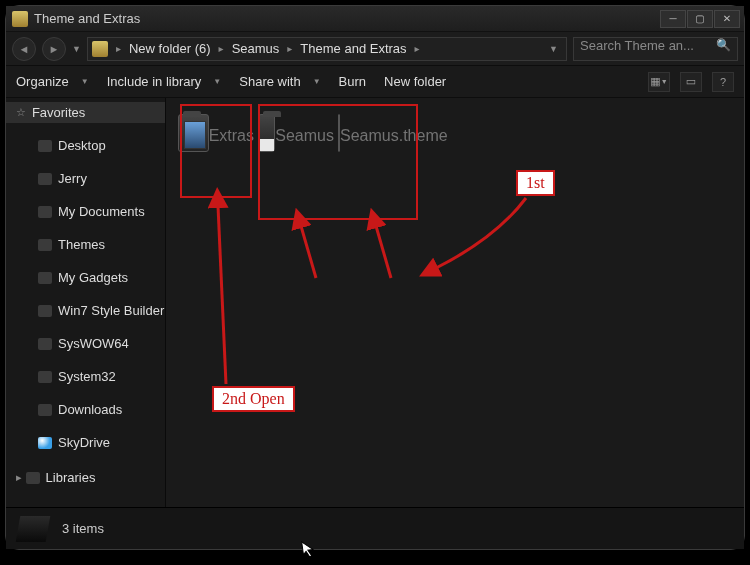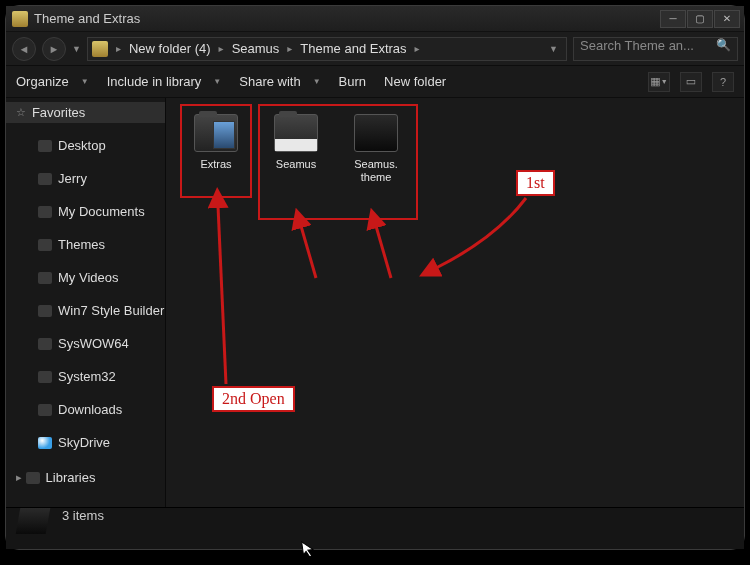--- a/index.html
+++ b/index.html
@@ -54,40 +54,40 @@
   .group-hdr { display:flex; align-items:center; padding:3px 6px 3px 10px; gap:6px;}
   .star { color:#888; font-size:11px;}
   .group-hdr.fav { background:#2e2e2e;}
   .sbitem { display:flex; align-items:center; padding:15px 4px 3px 32px; gap:6px;
     white-space:nowrap; overflow:hidden;}
   .sbicon { width:14px; height:12px; display:inline-block; flex-shrink:0;
     background:#3a3a3a; border-radius:2px;}
   .sbicon.sky { background:radial-gradient(circle at 30% 30%,#fff,#3aa0e8 60%);}
   .content { flex:1; position:relative; background:#1a1a1a; }
   .items { position:absolute; left:10px; top:10px; display:flex; gap:0; }
-  .fitem { width:80px; display:flex; flex-direction:column; align-items:center;
-    padding:6px 2px 8px; color:#e5e5e5; font-size:11px; text-align:center; line-height:1.2;}
+  .fitem { width:80px; display:flex; flex-direction:row; align-items:center;
+    padding:6px 2px 8px; color:#737373; font-size:16px; text-align:center; line-height:1.2;}
   .ficon { width:44px; height:38px; margin-bottom:6px;
     background:linear-gradient(#444,#222); border:1px solid #555; border-radius:3px;
     position:relative;}
   .ficon.folder::before { content:""; position:absolute; left:4px; top:-4px; width:18px; height:6px;
     background:#444; border-radius:2px 2px 0 0;}
   .ficon.theme { background:linear-gradient(#2a2a2a,#0a0a0a);}
   .ficon.extras::after { content:""; position:absolute; right:2px; bottom:2px;
     width:20px;height:26px; background:linear-gradient(#6aa0d8,#2a4a70); border:1px solid #333;}
   .ficon.seamus::after { content:""; position:absolute; bottom:0; left:0; right:0; height:12px;
     background:#e8e8e8;}
   
   .redbox { position:absolute; border:2px solid #c81818; pointer-events:none;}
   .redtext { position:absolute; background:#fff; color:#c81818; border:2px solid #c81818;
     padding:2px 8px; font-size:16px; font-family:Georgia,serif;}
   .svgann { position:absolute; left:0; top:0; pointer-events:none;}
   
   .statusbar { height:42px; background:#151515; border-top:1px solid #000;
-    display:flex; padding:0 12px; gap:14px; color:#ccc; font-size:13px;}
+    display:flex; align-items:center; padding:0 12px; gap:14px; color:#ccc; font-size:13px;}
   .sticon { width:30px; height:26px; background:linear-gradient(#2a2a2a,#0a0a0a);
     transform:skewX(-10deg);}
   .cursor { position:absolute; font-size:16px; left:302px; top:540px; transform:rotate(-8deg);}
 </style>
 </head>
 <body>
 
 <div class="window">
 
   <div class="titlebar">
@@ -100,21 +100,21 @@
     </div>
   </div>
 
   <div class="navrow">
     <div class="navbtn">◄</div>
     <div class="navbtn">►</div>
     <span style="color:#888;font-size:9px">▼</span>
     <div class="breadcrumb">
       <span class="bc-icon"></span>
       <span class="bc-sep">▸</span>
-      <span class="bc-seg">New folder (4)</span>
+      <span class="bc-seg">New folder (6)</span>
       <span class="bc-sep">▸</span>
       <span class="bc-seg">Seamus</span>
       <span class="bc-sep">▸</span>
       <span class="bc-seg">Theme and Extras</span>
       <span class="bc-sep">▸</span>
       <span style="margin-left:auto;color:#888;font-size:9px;padding:0 4px">▼</span>
     </div>
     <div class="searchbox">
       <span>Search Theme an...</span>
       <span class="sicon">🔍</span>
@@ -164,21 +164,21 @@
       <div class="sbitem">
           <span class="sbicon"></span>
           <span>My Documents</span>
         </div>
       <div class="sbitem">
           <span class="sbicon"></span>
           <span>Themes</span>
         </div>
       <div class="sbitem">
           <span class="sbicon"></span>
-          <span>My Videos</span>
+          <span>My Gadgets</span>
         </div>
       <div class="sbitem">
           <span class="sbicon"></span>
           <span>Win7 Style Builder</span>
         </div>
       <div class="sbitem">
           <span class="sbicon"></span>
           <span>SysWOW64</span>
         </div>
       <div class="sbitem">

